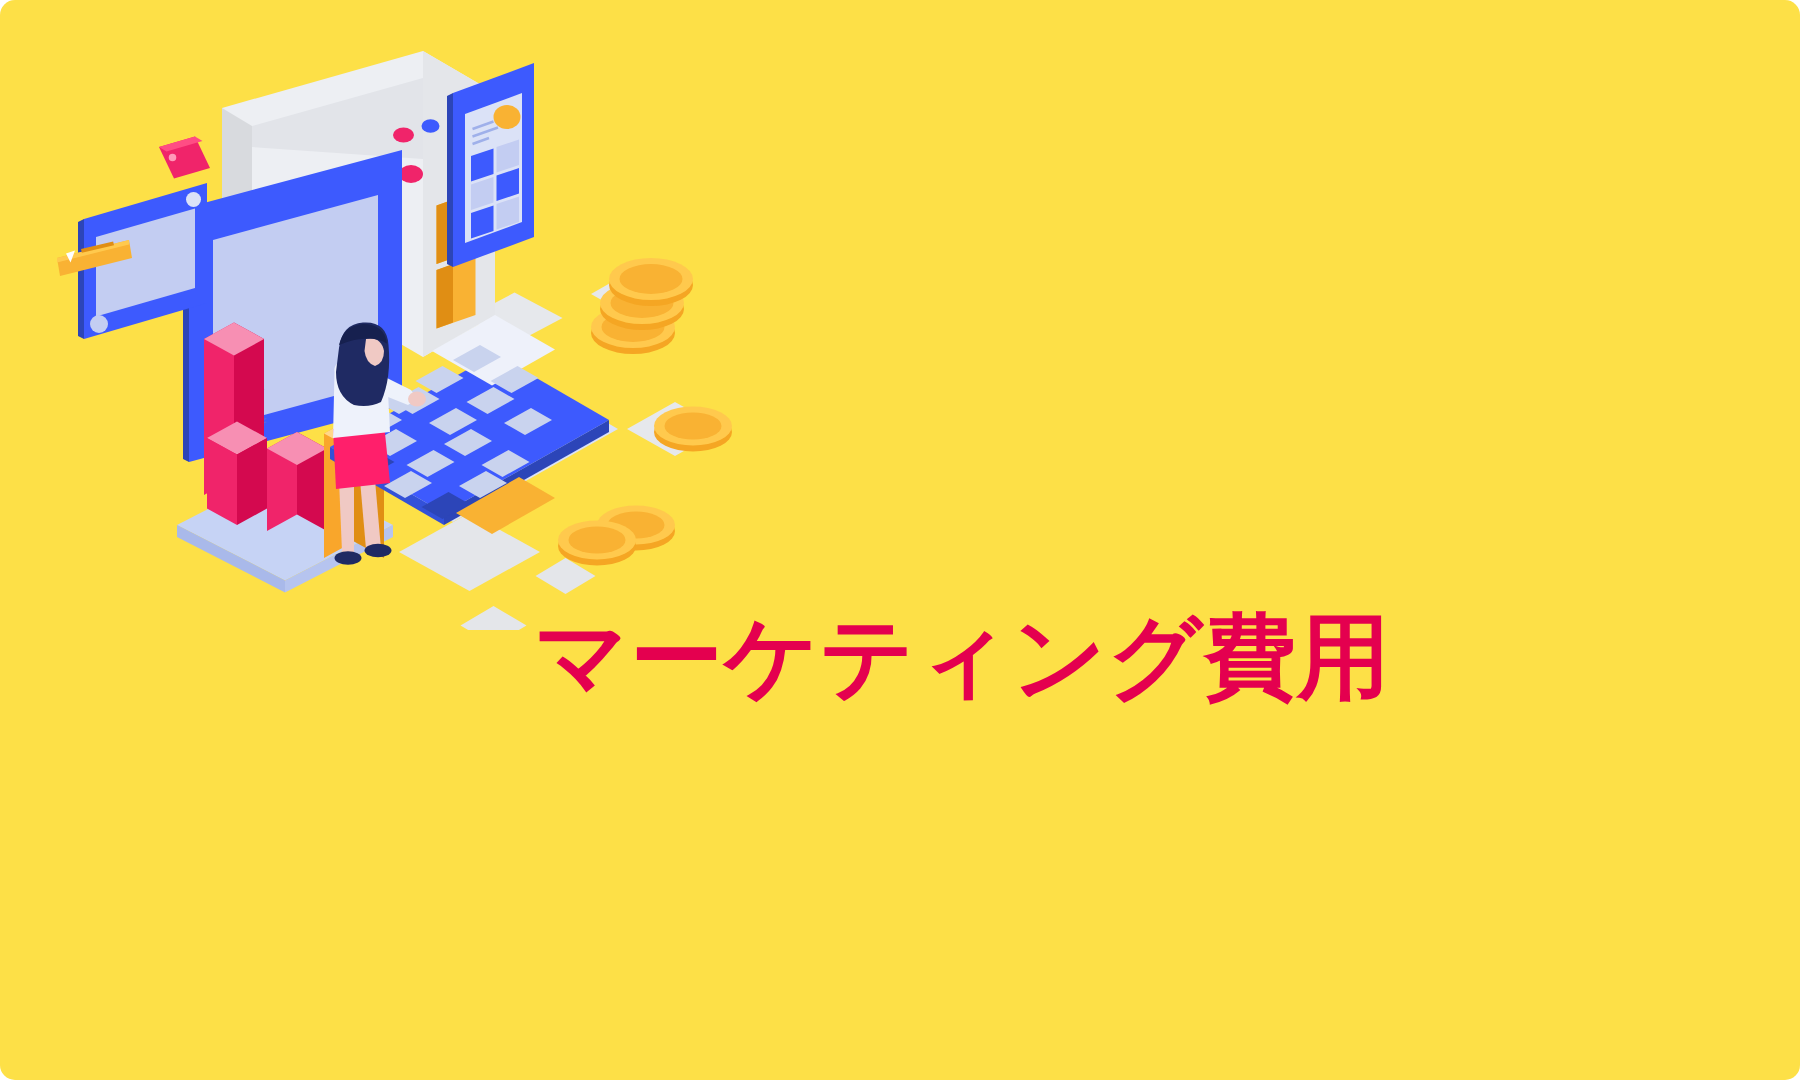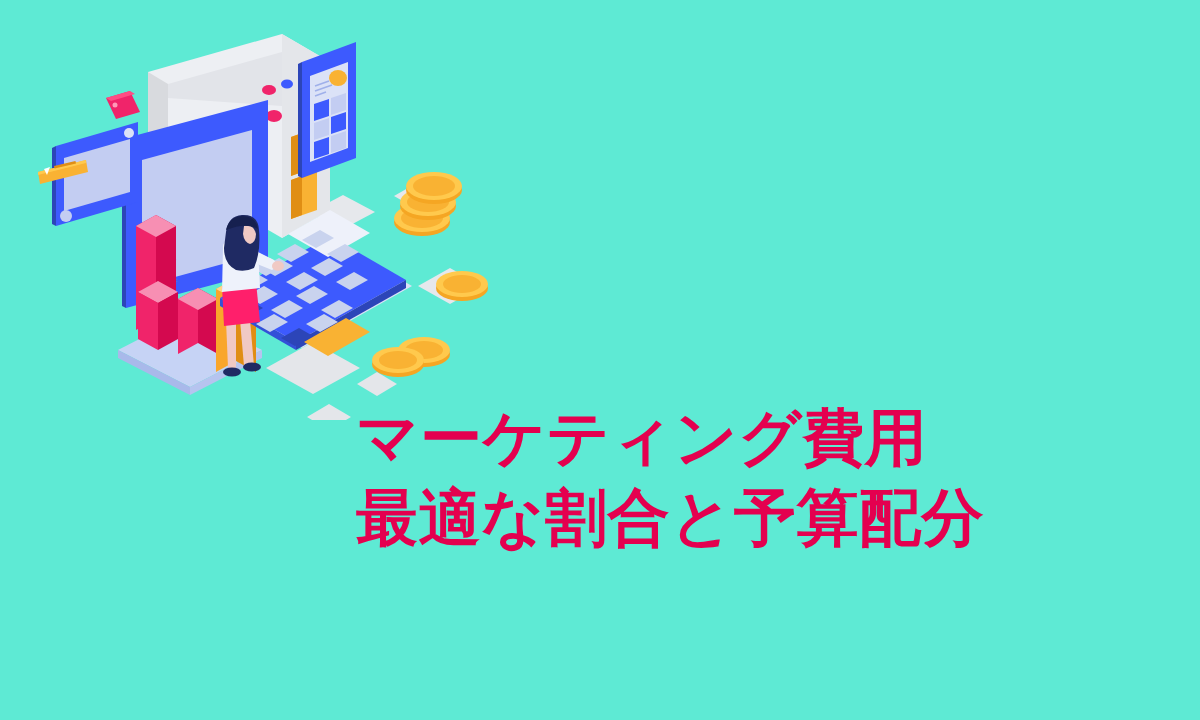--- a/index.html
+++ b/index.html
@@ -46,21 +46,21 @@
     line-height: 80px;
     letter-spacing: 0.5px;
     white-space: nowrap;
     margin: 0;
     padding: 0;
   }
 </style>
 </head>
 <body>
 
-<div id="canvas" style="background: #5eead4;">
+<div id="canvas" style="background: #fde047; border-radius: 10px;">
 
   <div id="illustration">
     <svg viewBox="0 0 500 400" xmlns="http://www.w3.org/2000/svg" aria-hidden="true">
 
       <g opacity="1">
         <polygon points="313,175 345,192 313,209 281,192" fill="#e6e8ec"></polygon>
         <polygon points="392,160 420,176 392,192 364,176" fill="#e6e8ec"></polygon>
         <polygon points="215,205 238,218 215,231 192,218" fill="#e6e8ec"></polygon>
         <polygon points="283,322 330,348 283,374 236,348" fill="#e4e6ea"></polygon>
         <polygon points="347,352 367,364 347,376 327,364" fill="#e4e6ea"></polygon>
@@ -283,16 +283,15 @@
         <polygon points="108,272 128,261 148,272 128,283" fill="#f78fb3"></polygon>
         <polygon points="108,272 128,283 128,330 108,319" fill="#f0246a"></polygon>
         <polygon points="128,283 148,272 148,319 128,330" fill="#d4094f"></polygon>
       </g>
 
     </svg>
   </div>
 
   <div id="headline" style="color: rgb(228, 0, 79);">
     <span class="headline-line">マーケティング費用</span>
-    <span class="headline-line">最適な割合と予算配分</span>
   </div>
 
 </div>
 
 </body></html>

